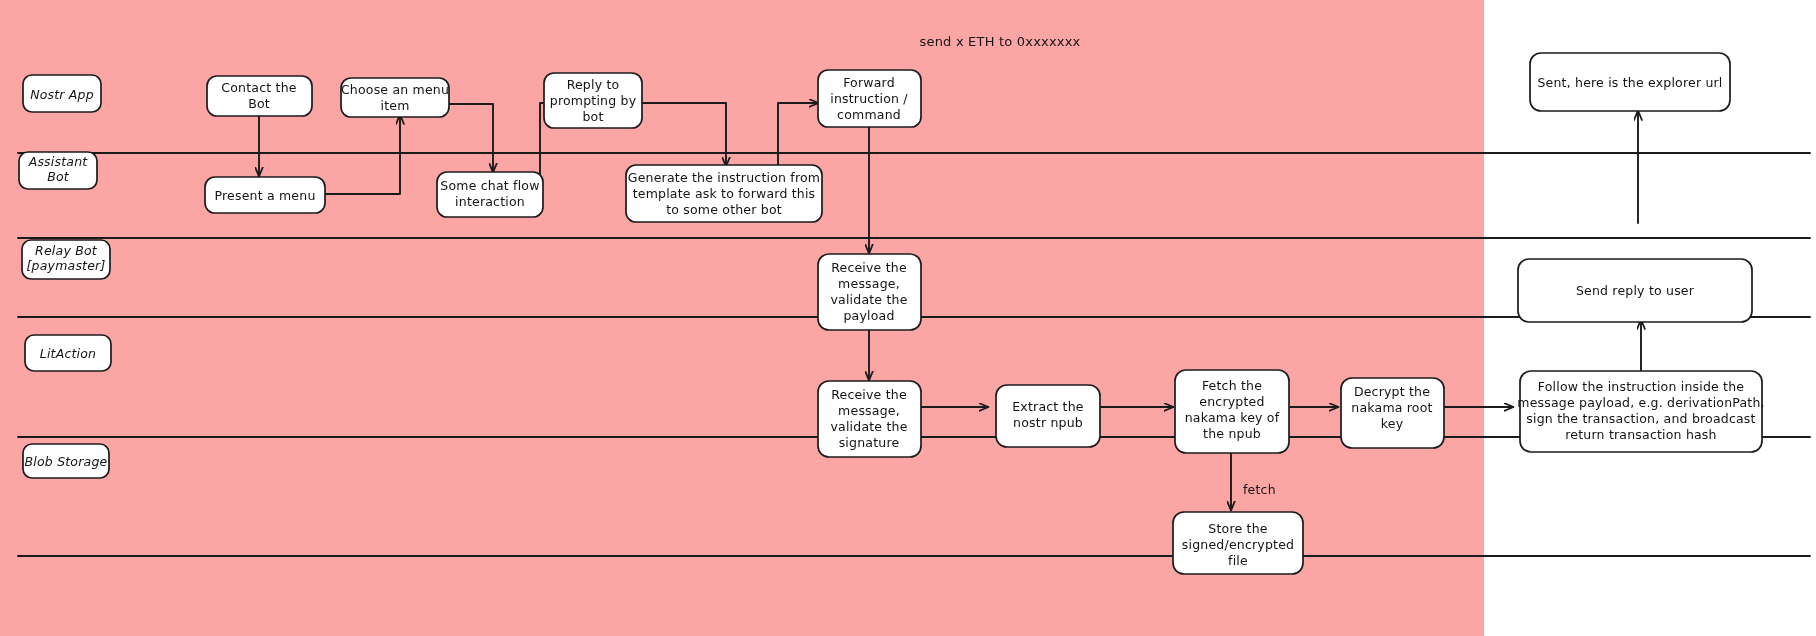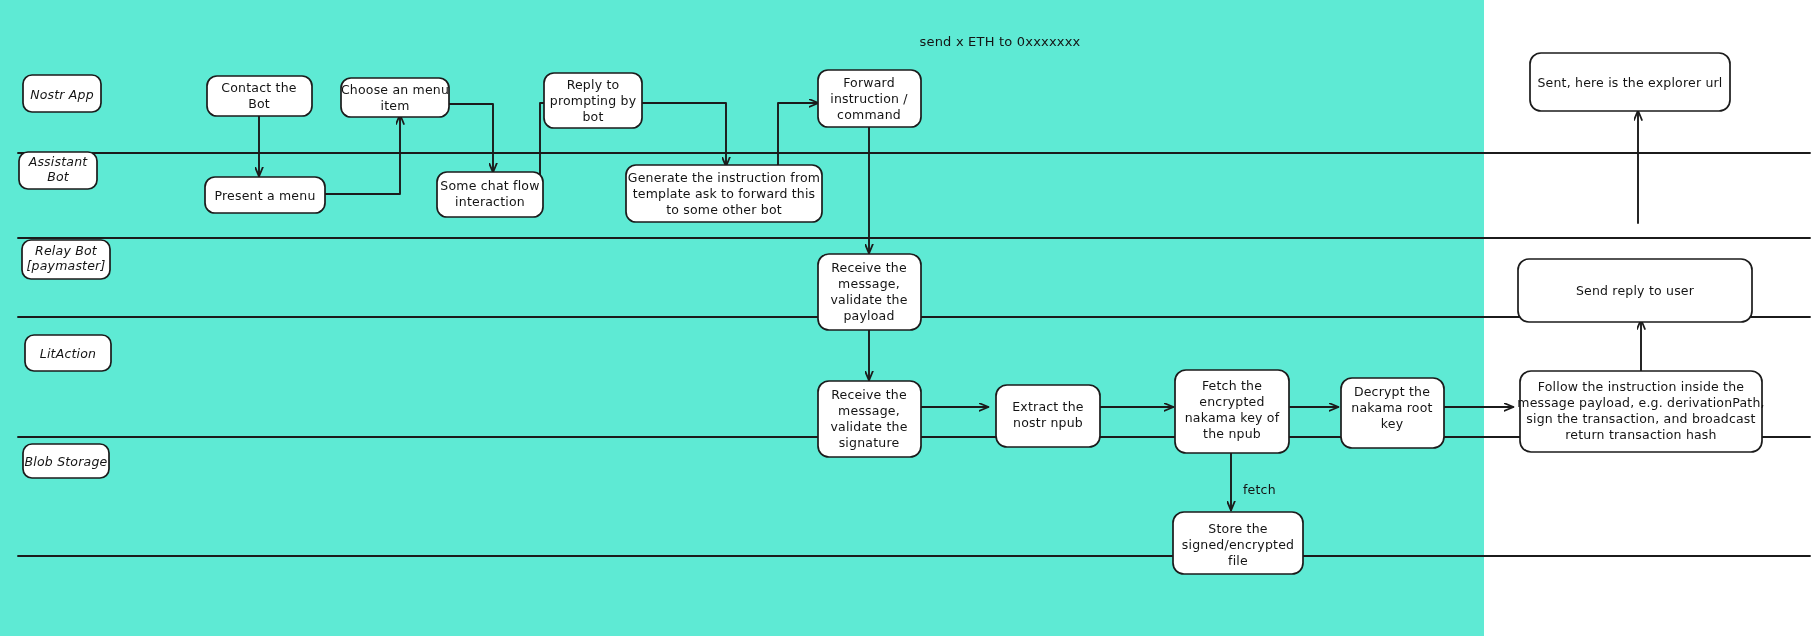--- a/index.html
+++ b/index.html
@@ -10,21 +10,21 @@
   body {
     width: 1816px;
     height: 636px;
     overflow: hidden;
     font-family: "DejaVu Sans", sans-serif;
   }
   #diagram-root {
     position: relative;
     width: 1484px;
     height: 636px;
-    background: #5eead4;
+    background: #fca5a5;
   }
   svg#diagram-svg {
     position: absolute;
     top: 0; left: 0;
     width: 1816px;
     height: 636px;
     display: block;
   }
   .node-box {
     fill: #ffffff;

